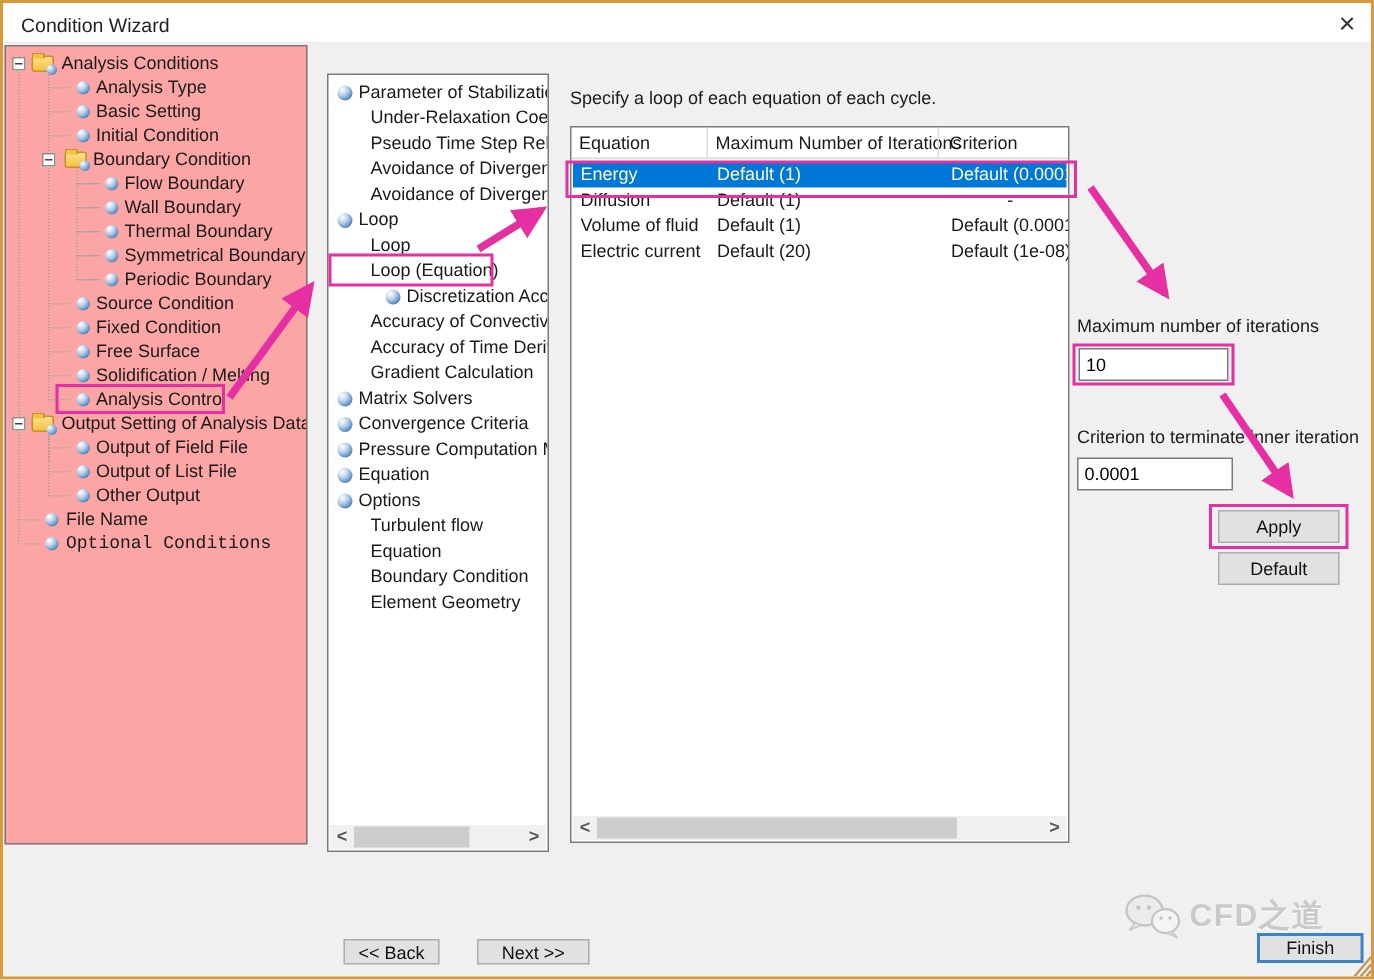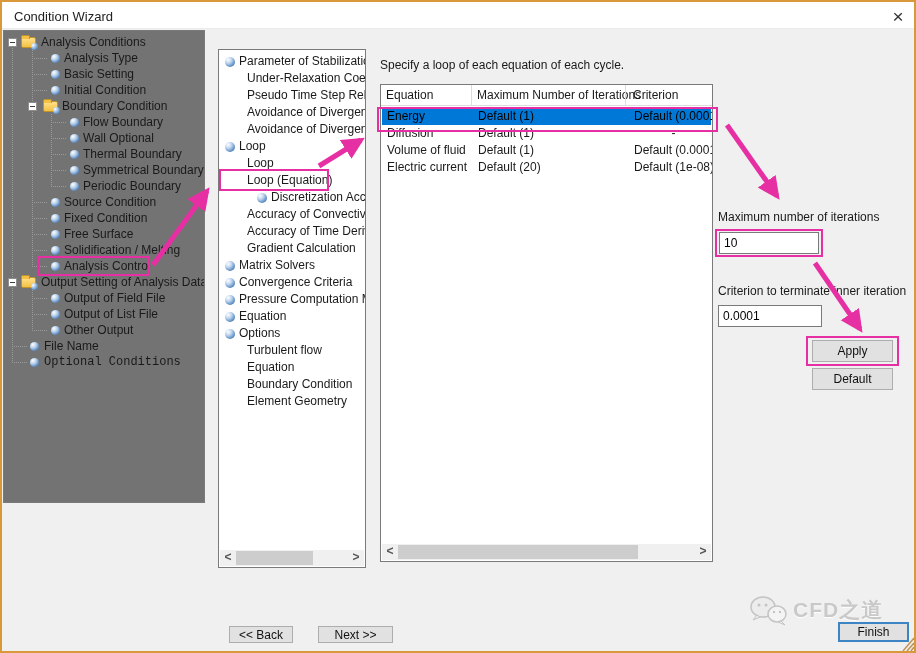--- a/index.html
+++ b/index.html
@@ -10,21 +10,21 @@
     background:#f0f0f0; position:relative; overflow:hidden;
   }
   .abs { position:absolute; }
   
   #frame { position:absolute; inset:0; border:2px solid #d9993b; pointer-events:none; z-index:90; }
   #titlebar { left:2px; top:2px; width:912px; height:27px; background:#ffffff; border-bottom:1px solid #ececec; }
   #title { left:12px; top:7px; font-size:13px; color:#222; }
   #close { left:882px; top:3px; width:28px; height:24px; text-align:center; font-size:19px; line-height:24px; color:#333; cursor:pointer; }
 
   
-  #tree { left:3px; top:30px; width:202px; height:473px; background:#737373; border:1px solid #7a7a7a; overflow:hidden; }
+  #tree { left:3px; top:30px; width:202px; height:533px; background:#fca5a5; border:1px solid #7a7a7a; overflow:hidden; }
   .tree-row { position:absolute; left:0; width:100%; height:16px; line-height:16px; white-space:nowrap; }
   .tree-row .lbl { position:absolute; top:0; }
   .spine { position:absolute; width:1px; background-image:repeating-linear-gradient(to bottom,#9a9a9a 0 1px,transparent 1px 2px); }
   .stub  { position:absolute; height:1px; top:8px; background-image:repeating-linear-gradient(to right,#9a9a9a 0 1px,transparent 1px 2px); }
   .expbox { position:absolute; top:4px; width:9px; height:9px; background:#fff; border:1px solid #8f8f8f; }
   .expbox::after { content:""; position:absolute; left:1px; top:3px; width:5px; height:1px; background:#404040; }
   .folder { position:absolute; top:3px; width:15px; height:11px; background:linear-gradient(#ffe08a,#f3c144); border:1px solid #c2932b; border-radius:2px 2px 2px 2px; }
   .folder::before { content:""; position:absolute; left:-1px; top:-3px; width:7px; height:3px; background:#f3c144; border:1px solid #c2932b; border-bottom:none; border-radius:2px 2px 0 0; }
   .folder::after { content:""; position:absolute; right:-3px; bottom:-3px; width:7px; height:7px; border-radius:50%;
     background:radial-gradient(circle at 30% 30%, #ffffff 0%, #a8c8ec 35%, #4d7fb5 80%, #2d5d8e 100%); }
@@ -42,21 +42,21 @@
   .sb-arrow { position:absolute; top:0; width:16px; height:16px; color:#555; font-size:12px; line-height:15px; text-align:center; font-weight:bold; }
   .sb-thumb { position:absolute; top:1px; height:14px; background:#cdcdcd; }
 
   
   #instruction { left:380px; top:58px; }
   #eqtable { left:380px; top:84px; width:333px; height:478px; background:#fff; border:1px solid #7a7a7a; overflow:hidden; }
   .th { position:absolute; top:0; height:20px; line-height:20px; white-space:nowrap; }
   .hsep { position:absolute; top:0; height:20px; width:1px; background:#dcdcdc; }
   .hline { position:absolute; top:20px; left:0; right:0; height:1px; background:#dcdcdc; }
   .trow { position:absolute; left:1px; right:1px; height:17px; line-height:17px; }
-  .trow.selected { background:#0078d7; color:#000000; }
+  .trow.selected { background:#0078d7; color:#fef9c3; }
   .tcell { position:absolute; top:0; white-space:nowrap; overflow:hidden; }
   .c-eq { left:5px; width:88px; }
   .c-it { left:96px; width:152px; }
   .c-cr { left:252px; width:79px; }
   .c-cr.center { text-align:center; }
 
   .fieldlabel { white-space:nowrap; }
   .txtinput { position:absolute; background:#fff; border:1px solid #7a7a7a; font-family:"Liberation Sans",sans-serif; font-size:12px; padding:0 4px; }
   .btn { position:absolute; background:#e1e1e1; border:1px solid #adadad; font-family:"Liberation Sans",sans-serif; font-size:12px; text-align:center; color:#111; cursor:pointer; }
   .btn.default-focus { border:2px solid #3c84c4; }
@@ -111,21 +111,21 @@
       <span class="lbl" style="left: 58px;">Boundary Condition</span>
     </div>
     <div class="tree-row" style="top: 83px;">
       <span class="stub" style="left: 47px; width: 16px;"></span>
       <span class="bullet" style="left: 66px;"></span>
       <span class="lbl" style="left: 79px;">Flow Boundary</span>
     </div>
     <div class="tree-row" style="top: 99px;">
       <span class="stub" style="left: 47px; width: 16px;"></span>
       <span class="bullet" style="left: 66px;"></span>
-      <span class="lbl" style="left: 79px;">Wall Optional</span>
+      <span class="lbl" style="left: 79px;">Wall Boundary</span>
     </div>
     <div class="tree-row" style="top: 115px;">
       <span class="stub" style="left: 47px; width: 16px;"></span>
       <span class="bullet" style="left: 66px;"></span>
       <span class="lbl" style="left: 79px;">Thermal Boundary</span>
     </div>
     <div class="tree-row" style="top: 131px;">
       <span class="stub" style="left: 47px; width: 16px;"></span>
       <span class="bullet" style="left: 66px;"></span>
       <span class="lbl" style="left: 79px;">Symmetrical Boundary</span>

